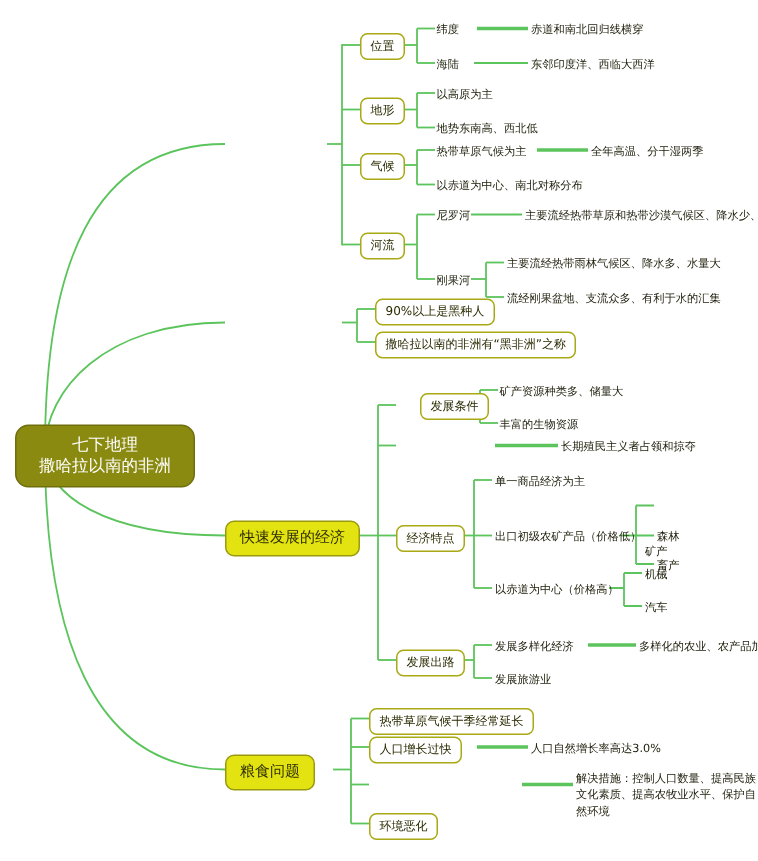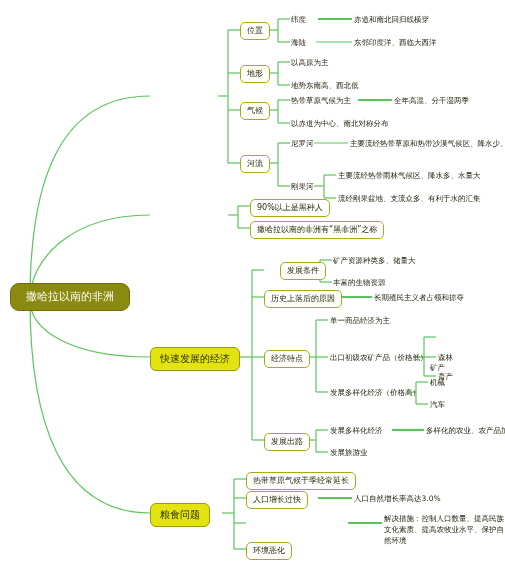--- a/index.html
+++ b/index.html
@@ -131,20 +131,21 @@
       <path d="M234,523 L246,523"></path>
       <path d="M234,549 L246,549"></path>
 
       <path d="M318,498 L352,498" stroke-width="2.2"></path>
 
       <path d="M348,523 L382,523" stroke-width="2.2"></path>
     </g>
   </svg>
 
   <div class="node n-root" style="left:10px;top:283px;width:120px;">
+    <div>七下地理</div>
     <div>撒哈拉以南的非洲</div>
   </div>
 
 
   <div class="node n-l2" style="left:240px;top:22px;">位置</div>
   <div class="node n-txt" style="left:291px;top:14px;">纬度</div>
   <div class="node n-txt" style="left:354px;top:14px;">赤道和南北回归线横穿</div>
   <div class="node n-txt" style="left:291px;top:37px;">海陆</div>
   <div class="node n-txt" style="left:354px;top:37px;">东邻印度洋、西临大西洋</div>
 
@@ -166,30 +167,29 @@
 
   <div class="node n-l2" style="left:250px;top:199px;">90%以上是黑种人</div>
   <div class="node n-l2" style="left:250px;top:221px;">撒哈拉以南的非洲有“黑非洲”之称</div>
 
   <div class="node n-l1" style="left:150px;top:347px;">快速发展的经济</div>
 
   <div class="node n-l2" style="left:280px;top:262px;">发展条件</div>
   <div class="node n-txt" style="left:333px;top:255px;">矿产资源种类多、储量大</div>
   <div class="node n-txt" style="left:333px;top:277px;">丰富的生物资源</div>
 
-  <div class="node n-l2" style="left:264px;top:290px;">历史上落后的原因</div>
   <div class="node n-txt" style="left:374px;top:292px;">长期殖民主义者占领和掠夺</div>
 
   <div class="node n-l2" style="left:264px;top:350px;">经济特点</div>
   <div class="node n-txt" style="left:330px;top:315px;">单一商品经济为主</div>
   <div class="node n-txt" style="left:330px;top:352px;">出口初级农矿产品（价格低）</div>
   <div class="node n-txt" style="left:430px;top:332px;margin-top:30px;">矿产</div>
   <div class="node n-txt" style="left:438px;top:352px;">森林</div>
   <div class="node n-txt" style="left:438px;top:371px;">畜产</div>
-  <div class="node n-txt" style="left:330px;top:387px;">发展多样化经济（价格高）</div>
+  <div class="node n-txt" style="left:330px;top:387px;">以赤道为中心（价格高）</div>
   <div class="node n-txt" style="left:430px;top:377px;">机械</div>
   <div class="node n-txt" style="left:430px;top:399px;">汽车</div>
 
   <div class="node n-l2" style="left:264px;top:433px;">发展出路</div>
   <div class="node n-txt" style="left:330px;top:425px;">发展多样化经济</div>
   <div class="node n-txt" style="left:426px;top:425px;">多样化的农业、农产品加工业、民族工业</div>
   <div class="node n-txt" style="left:330px;top:447px;">发展旅游业</div>
 
   <div class="node n-l1" style="left:150px;top:503px;">粮食问题</div>
 

